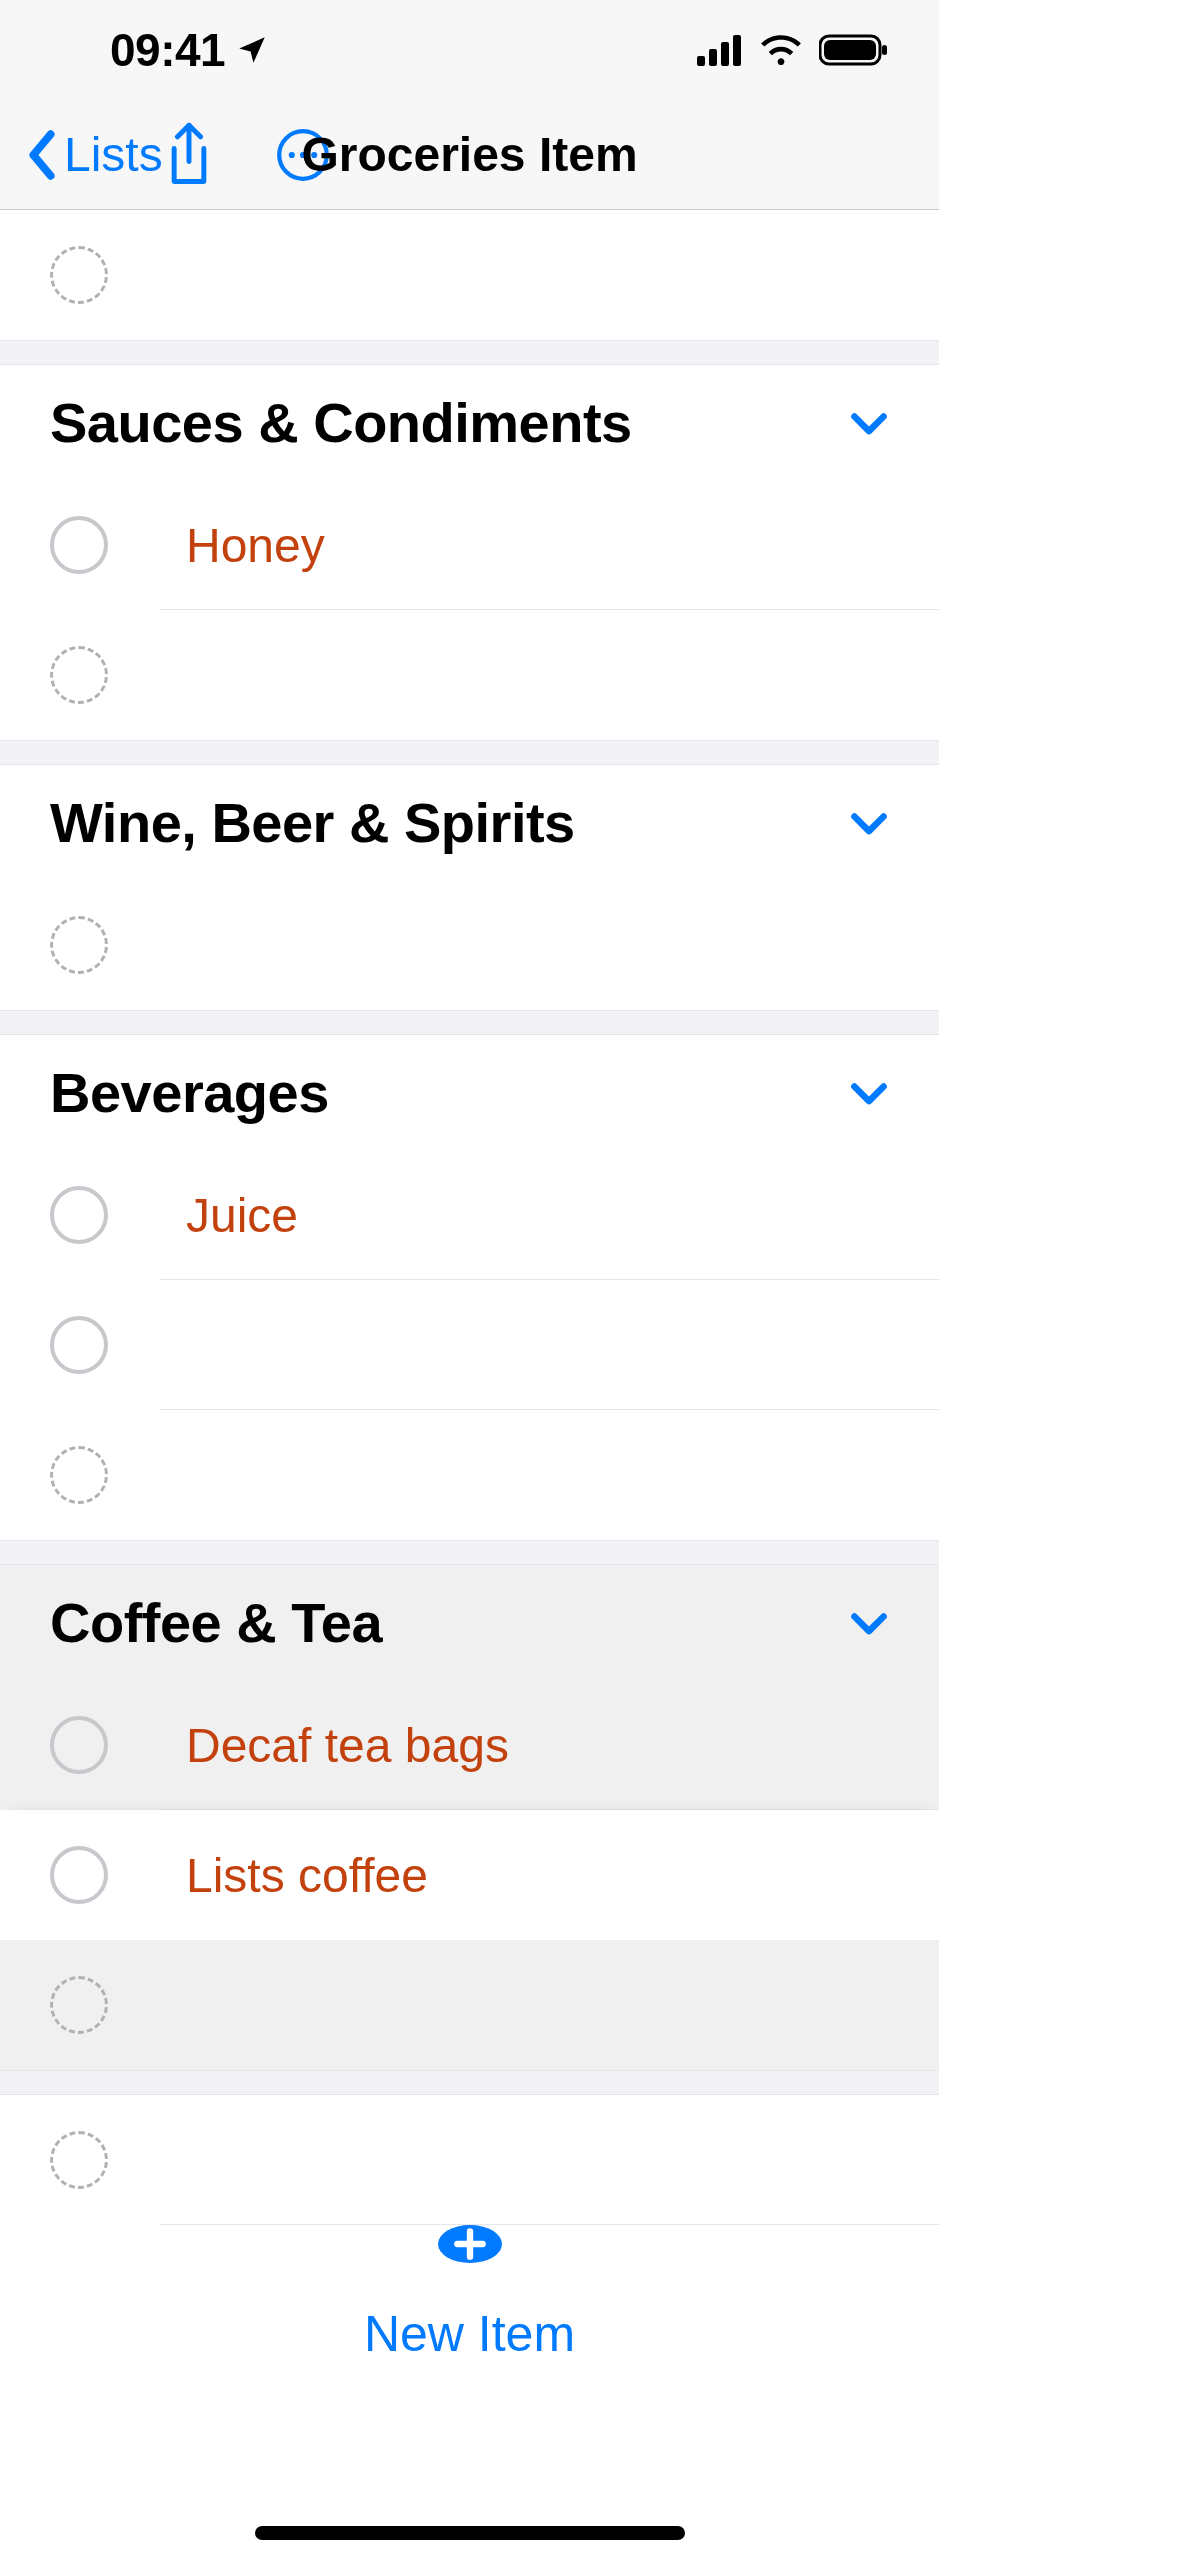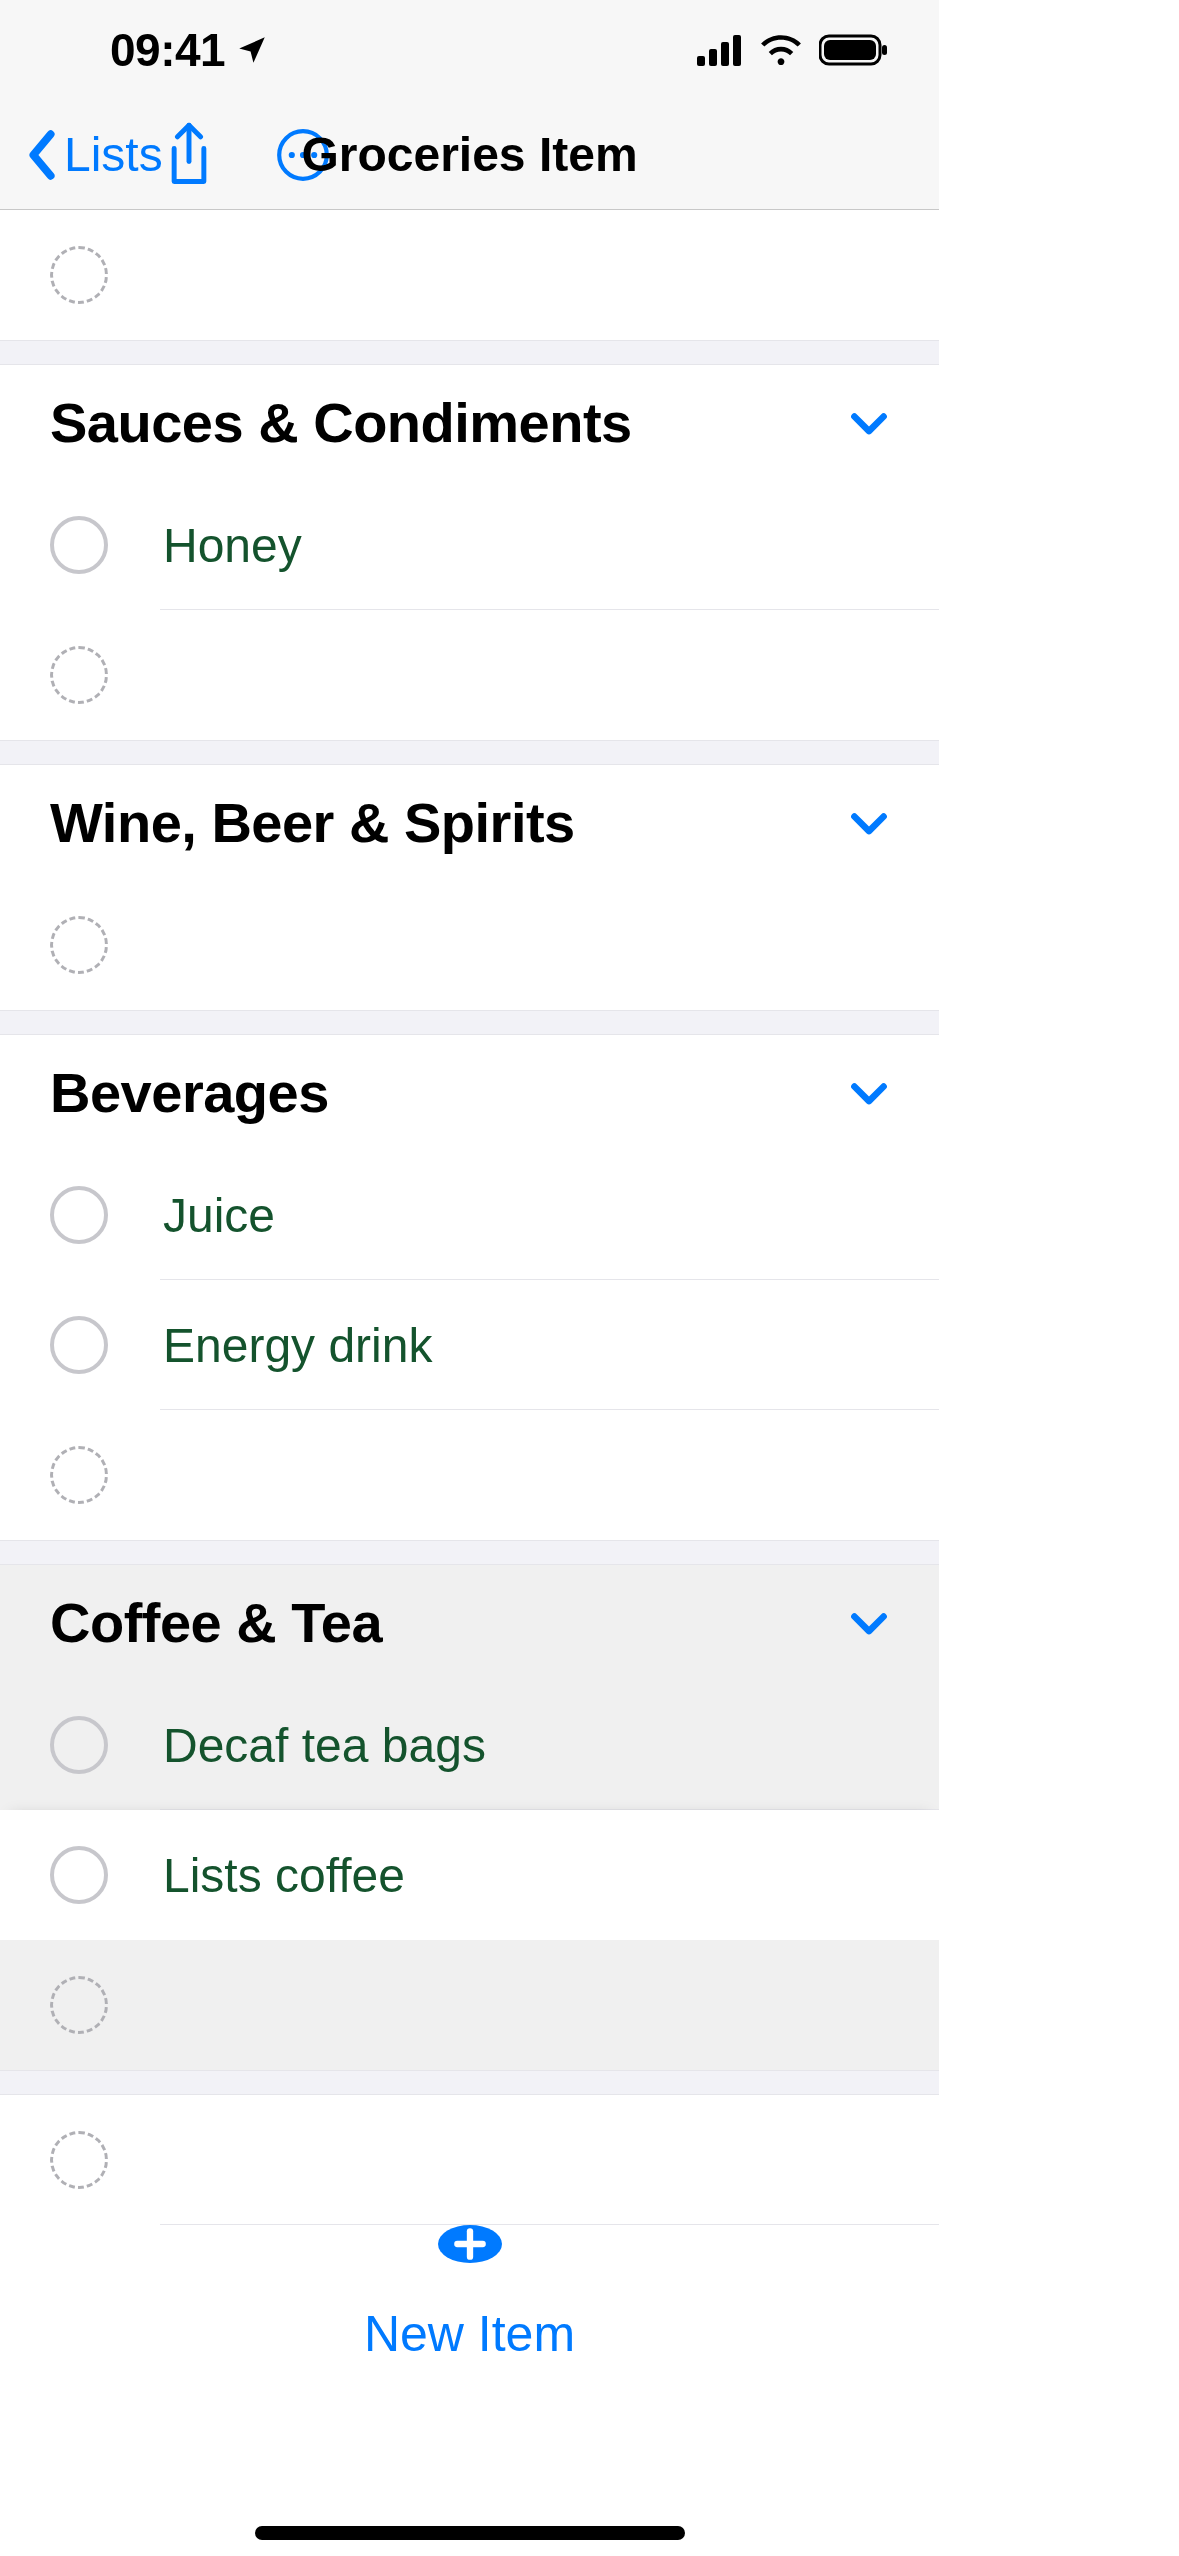--- a/index.html
+++ b/index.html
@@ -18,21 +18,21 @@
   .nav-actions { display:flex; align-items:center; gap:60px; }
   .ic { display:inline-flex; }
 
   
   .section-gap { height:25px; background:#f2f2f7; border-top:1px solid #e5e5ea; border-bottom:1px solid #e5e5ea; }
 
   .row { display:flex; align-items:center; min-height:130px; padding:0 50px; background:#fff; position:relative; }
   .row.dim { background:#f0f0f0; }
   .row .circle { width:58px; height:58px; border-radius:50%; border:4px solid #c7c7cc; flex:0 0 auto; }
   .row .circle.dashed { border:3px dashed #b0b0b5; }
-  .row .txt { font-size:48px; margin-left:55px; color:#14532d; }
+  .row .txt { font-size:48px; margin-left:78px; color:#c2410c; }
   .row .divider { position:absolute; left:160px; right:0; bottom:0; height:1px; background:#e5e5ea; }
 
   .section-header { display:flex; align-items:center; justify-content:space-between; padding:25px 50px 25px 50px; background:#fff; min-height:115px; }
   .section-header.dim { background:#f0f0f0; }
   .section-header .title { font-size:56px; font-weight:700; letter-spacing:-0.5px; }
   .section-header .chev { color:#007aff; }
 
   .new-item-row { display:flex; align-items:center; height:130px; padding:0 50px; background:#fff; gap:42px;flex-direction:column; }
   .new-item-row .plus { width:64px; height:64px; border-radius:50%; background:#007aff; display:flex; align-items:center; justify-content:center; color:#fff; }
   .new-item-row .label { font-size:50px; color:#007aff; }
@@ -151,21 +151,20 @@
         </svg>
     </span>
   </div>
   <div class="row">
     <div class="circle"></div>
     <div class="txt">Juice</div>
     <div class="divider"></div>
   </div>
   <div class="row">
     <div class="circle"></div>
-    <div class="txt">Energy drink</div>
     <div class="divider"></div>
   </div>
   <div class="row">
     <div class="circle dashed"></div>
   </div>
   <div class="section-gap"></div>
 
   <div class="section-header dim">
     <div class="title">Coffee &amp; Tea</div>
     <span class="chev ic">

